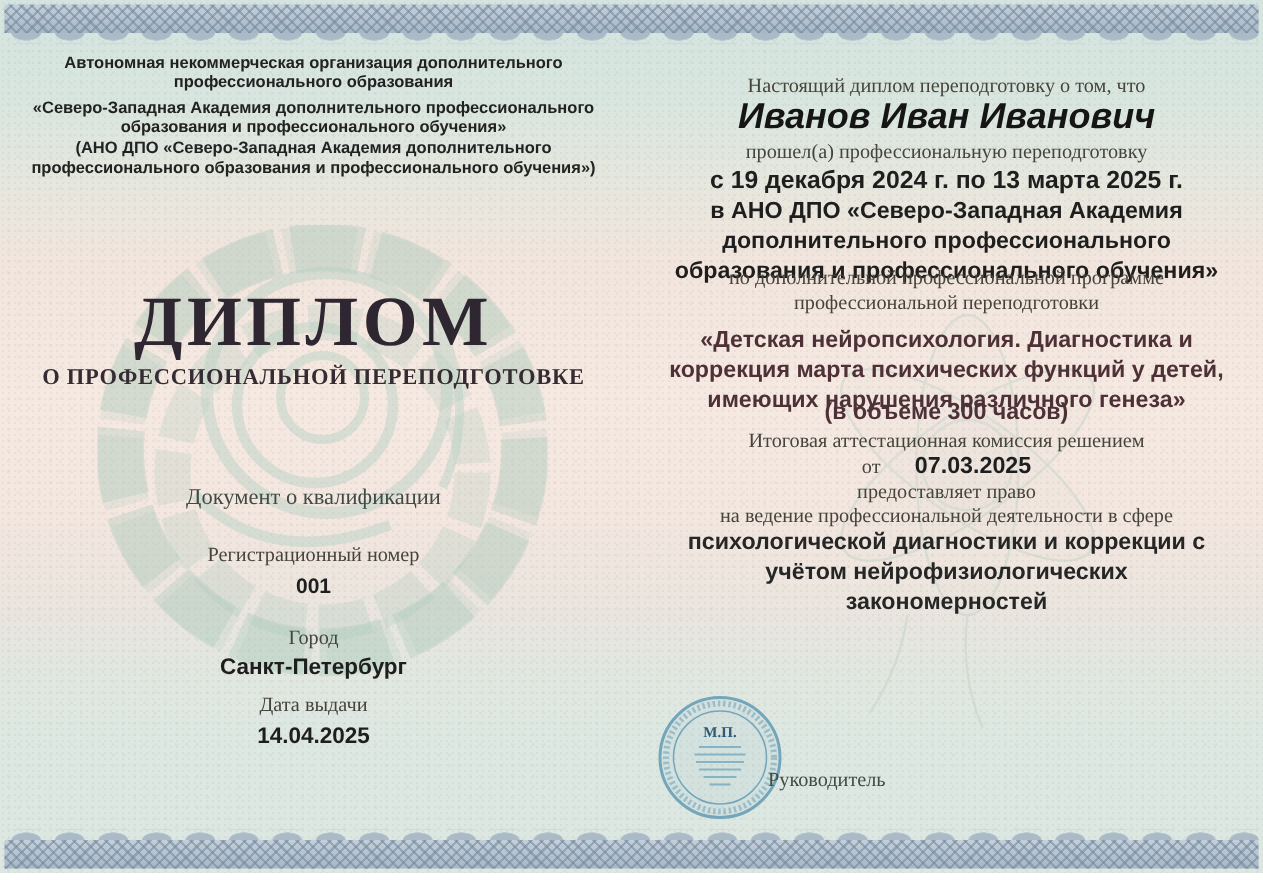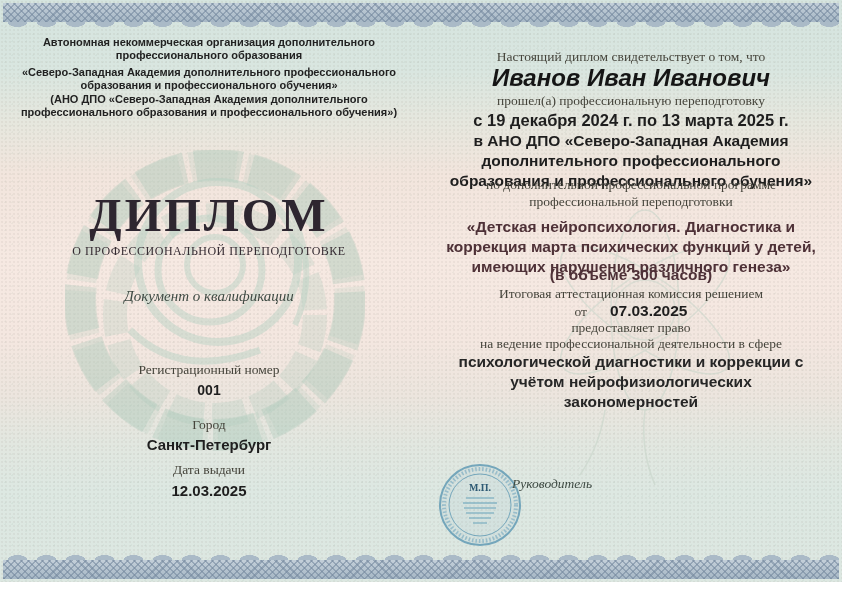--- a/index.html
+++ b/index.html
@@ -36,29 +36,29 @@
     content:"";position:absolute;bottom:100%;left:0;right:0;height:7px;
     background-image:radial-gradient(ellipse 14px 7px at 50% 100%, #aabac7 68%, rgba(170,186,199,0) 72%);
     background-size:29px 7px;background-repeat:repeat-x;
   }
   
   .wm{position:absolute;pointer-events:none;z-index:1;}
   
   .layer{position:absolute;z-index:3;}
   .abs{position:absolute;left:0;right:0;text-align:center;}
   .serif{font-family:"Liberation Serif",serif;color:#45443b;}
-  .serif-it{font-family:"Liberation Serif",serif;font-style:italic;color:#3e4a43;}
+  .serif-it{font-family:"Liberation Serif",serif;color:#3e4a43;margin-top:36px;}
   .sansb{font-family:"Liberation Sans",sans-serif;font-weight:bold;color:#1e1e1e;}
   .left-col{left:20px;top:0;width:378px;height:595px;}
   .right-col{left:430px;top:0;width:402px;height:595px;}
   .org{font-size:11px;line-height:1.2;font-weight:bold;color:#222;}
   .title{font-family:"Liberation Serif",serif;font-weight:bold;color:#2e2630;
          font-size:47px;letter-spacing:3px;}
-  .subtitle{font-family:"Liberation Serif",serif;font-weight:normal;color:#352b32;
-            font-size:12px;letter-spacing:.5px;}
+  .subtitle{font-family:"Liberation Serif",serif;font-weight:bold;color:#352b32;
+            font-size:15px;letter-spacing:.5px;}
   .lbl{font-size:13.5px;}
   .val{font-size:15px;}
   .maroon{color:#4e3137;}
   .holder{font-size:24px;font-style:italic;font-weight:bold;color:#151515;}
   .bold15{font-size:15.5px;line-height:1.3;}
   .seal-sign{position:absolute;z-index:3;}
 </style>
 </head>
 <body>
 
@@ -105,25 +105,25 @@
     <div class="abs subtitle" style="top:244px">О ПРОФЕССИОНАЛЬНОЙ ПЕРЕПОДГОТОВКЕ</div>
     <div class="abs serif-it" style="top:288px;font-size:15px">Документ о квалификации</div>
 
     <div class="abs serif lbl" style="top:362px">Регистрационный номер</div>
     <div class="abs sansb val" style="top:382px;font-size:14px">001</div>
 
     <div class="abs serif lbl" style="top:417px">Город</div>
     <div class="abs sansb val" style="top:436px">Санкт-Петербург</div>
 
     <div class="abs serif lbl" style="top:462px">Дата выдачи</div>
-    <div class="abs sansb val" style="top:482px">12.03.2025</div>
+    <div class="abs sansb val" style="top:482px">14.04.2025</div>
   </div>
 
   <div class="layer right-col">
-    <div class="abs serif lbl" style="top:49px">Настоящий диплом свидетельствует о том, что</div>
+    <div class="abs serif lbl" style="top:49px">Настоящий диплом переподготовку о том, что</div>
     <div class="abs serif lbl" style="top:93px">прошел(а) профессиональную переподготовку</div>
     <div class="abs holder" style="top:64px">Иванов Иван Иванович</div>
     <div class="abs sansb" style="top:111px;font-size:16.5px">с 19 декабря 2024 г. по 13 марта 2025 г.</div>
     <div class="abs sansb bold15" style="top:131px;padding:0 10px">в АНО ДПО «Северо-Западная Академия дополнительного профессионального образования и профессионального обучения»</div>
 
     <div class="abs serif lbl" style="top:177px">по дополнительной профессиональной программе</div>
     <div class="abs serif lbl" style="top:194px">профессиональной переподготовки</div>
 
     <div class="abs sansb bold15 maroon" style="top:217px;padding:0 6px">«Детская нейропсихология. Диагностика и коррекция марта психических функций у детей, имеющих нарушения различного генеза»</div>
     <div class="abs sansb bold15 maroon" style="top:265px">(в объеме 300 часов)</div>

